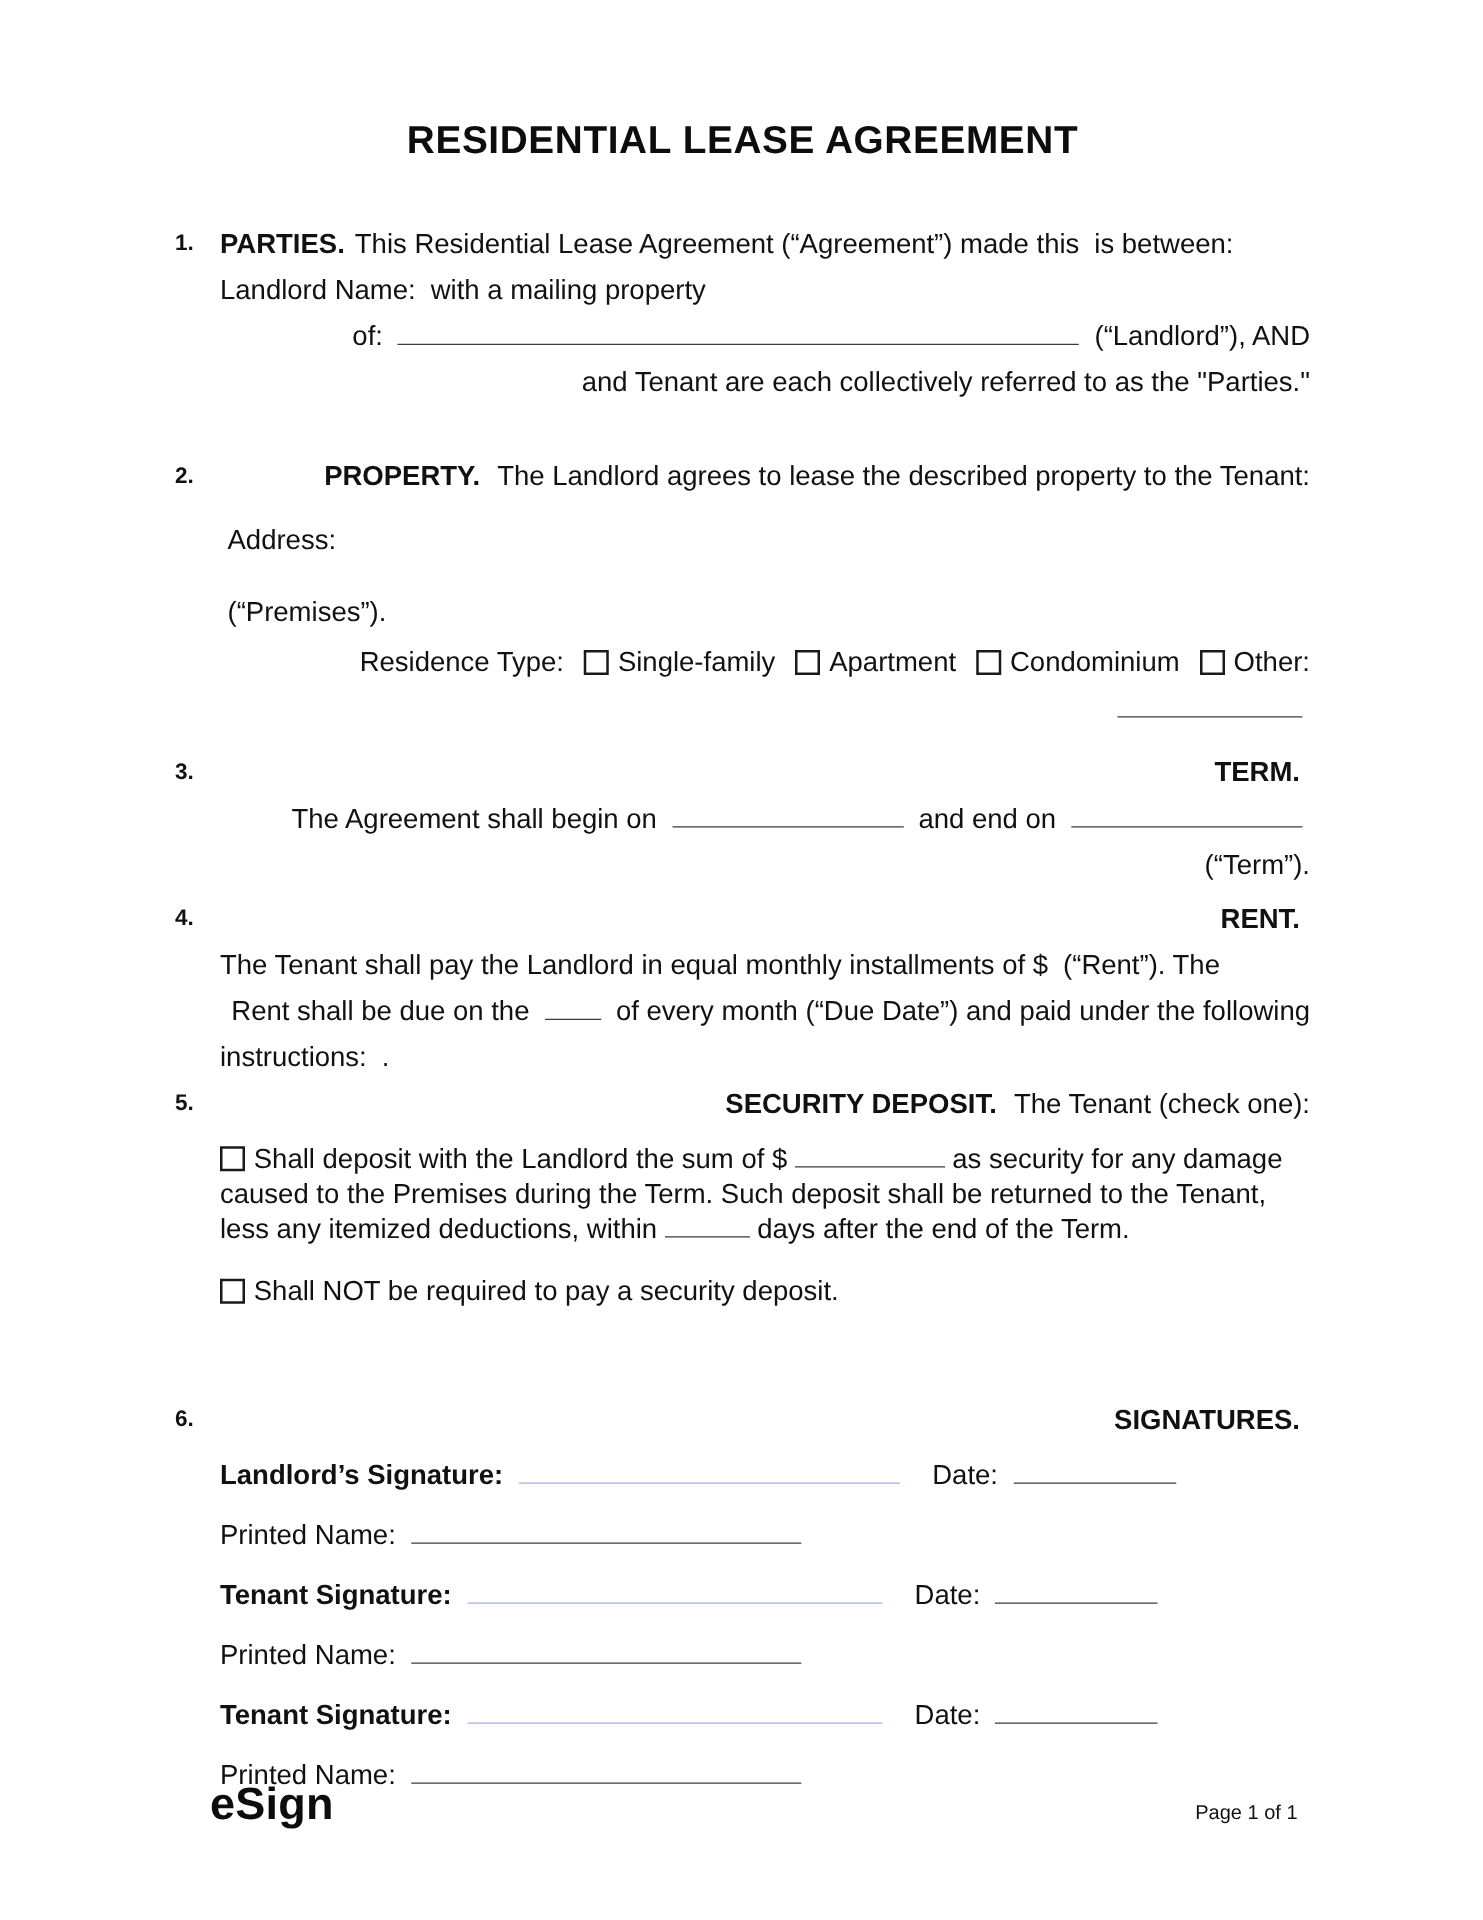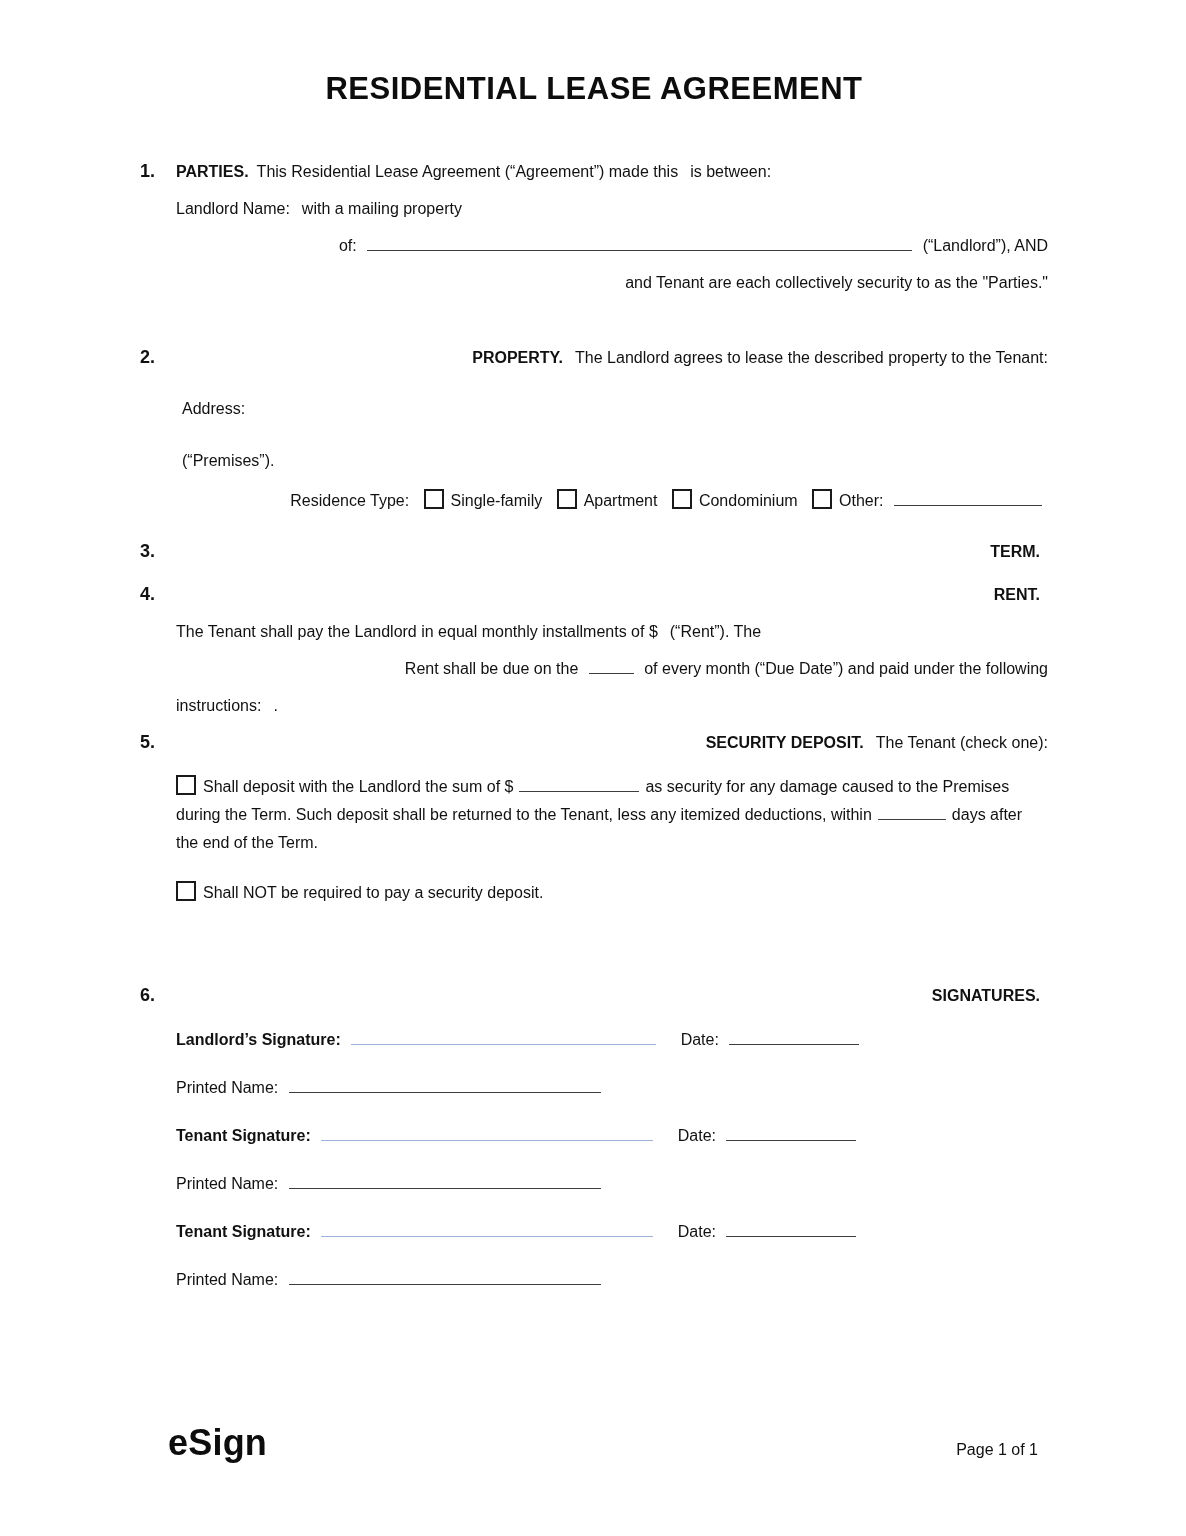--- a/index.html
+++ b/index.html
@@ -1,28 +1,28 @@
 <!DOCTYPE html>
 <html style="--sig-line: #9eb3d9;"><head>
 <meta charset="utf-8">
 <style>
   * { margin:0; padding:0; box-sizing:border-box; }
   html,body { background:#ffffff; }
   body { font-family:"Liberation Sans", sans-serif; color:#111; }
   .page {
     position:relative; width:1186px; height:1536px; background:#fff;
-    padding:71px 138px 0 140px; overflow:hidden;
+    padding:94px 138px 0 140px; overflow:hidden;
   }
   .title {
     text-align:center; font-size:31px; font-weight:bold; letter-spacing:.5px;
     margin-bottom:46px; color:#0d0d0d;
   }
   .section { display:grid; grid-template-columns:36px 1fr; }
   .num { font-weight:bold; font-size:18px; line-height:37px; }
-  .content { font-size:16px; }
+  .content { font-size:22px; }
   .line { line-height:37px;text-align:right; }
   .flexline { display:flex; align-items:baseline; line-height:37px; }
   .hd { font-weight:bold; margin-right:8px; }
   .blank {
     display:inline-block; height:.95em; border-bottom:1.6px solid #3c3c3c;
     margin:0 6px; vertical-align:baseline;
   }
   .flexline .blank { flex:0 0 auto; }
   .grow { flex:1 1 auto; }
   .sig { border-bottom-color:var(--sig-line,#9eb3d9); }
@@ -70,21 +70,21 @@
       <div class="flexline">
         <span>Landlord Name:</span>
         <span class="blank grow"></span>
         <span>with a mailing property</span>
       </div>
       <div class="line">
         <span>of:</span>
         <span class="blank w545"></span>
         <span>(“Landlord”), AND</span>
       </div>
-      <div class="line">and Tenant are each collectively security to as the "Parties."</div>
+      <div class="line">and Tenant are each collectively referred to as the "Parties."</div>
     </div>
   </div>
 
   <div class="section mb-s2">
     <span class="num">2.</span>
     <div class="content">
       <div class="line">
         <span class="hd">PROPERTY.</span>
         <span>The Landlord agrees to lease the described property to the Tenant:</span>
       </div>
@@ -103,20 +103,27 @@
       </div>
     </div>
   </div>
 
   <div class="section mb-s3">
     <span class="num">3.</span>
     <div class="content">
       <div class="line">
         <span class="hd">TERM.</span>
       </div>
+      <div class="line">
+        <span>The Agreement shall begin on</span>
+        <span class="blank w185"></span>
+        <span>and end on</span>
+        <span class="blank w185"></span>
+        <span>(“Term”).</span>
+      </div>
     </div>
   </div>
 
   <div class="section">
     <span class="num">4.</span>
     <div class="content">
       <div class="line">
         <span class="hd">RENT.</span>
       </div>
       <div class="flexline">

